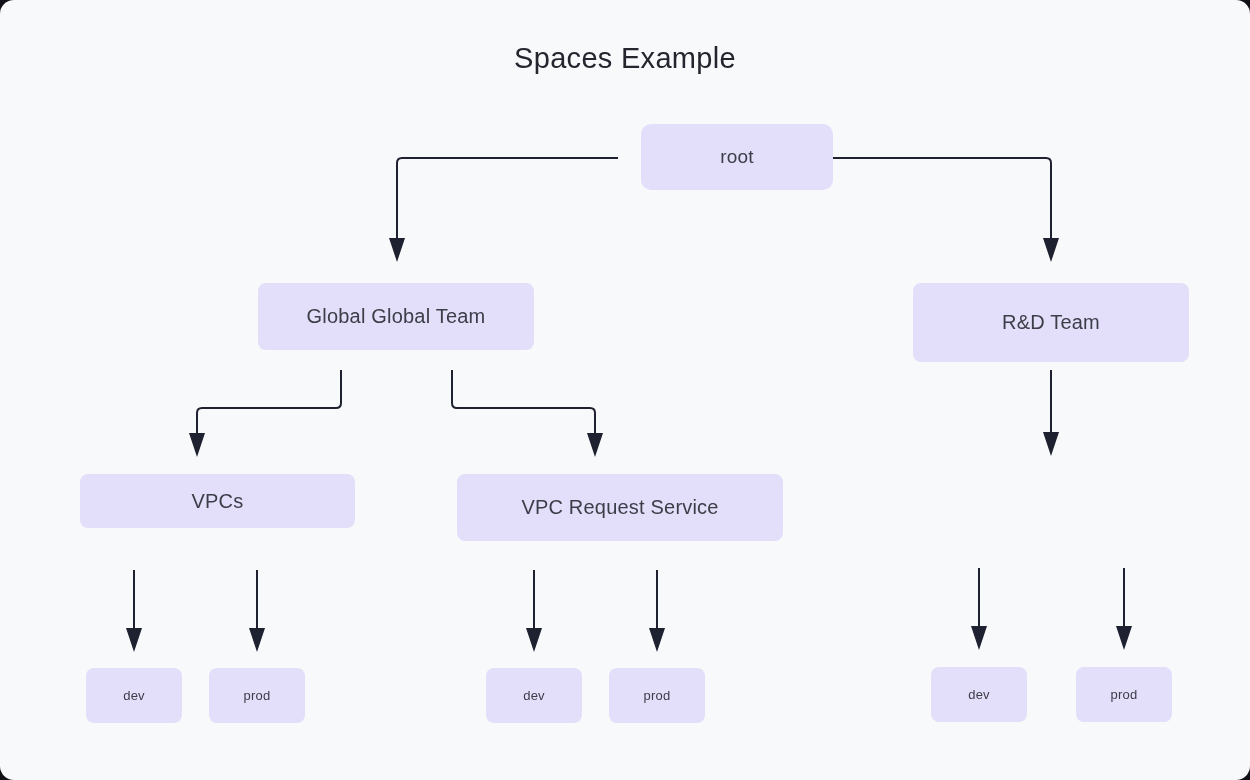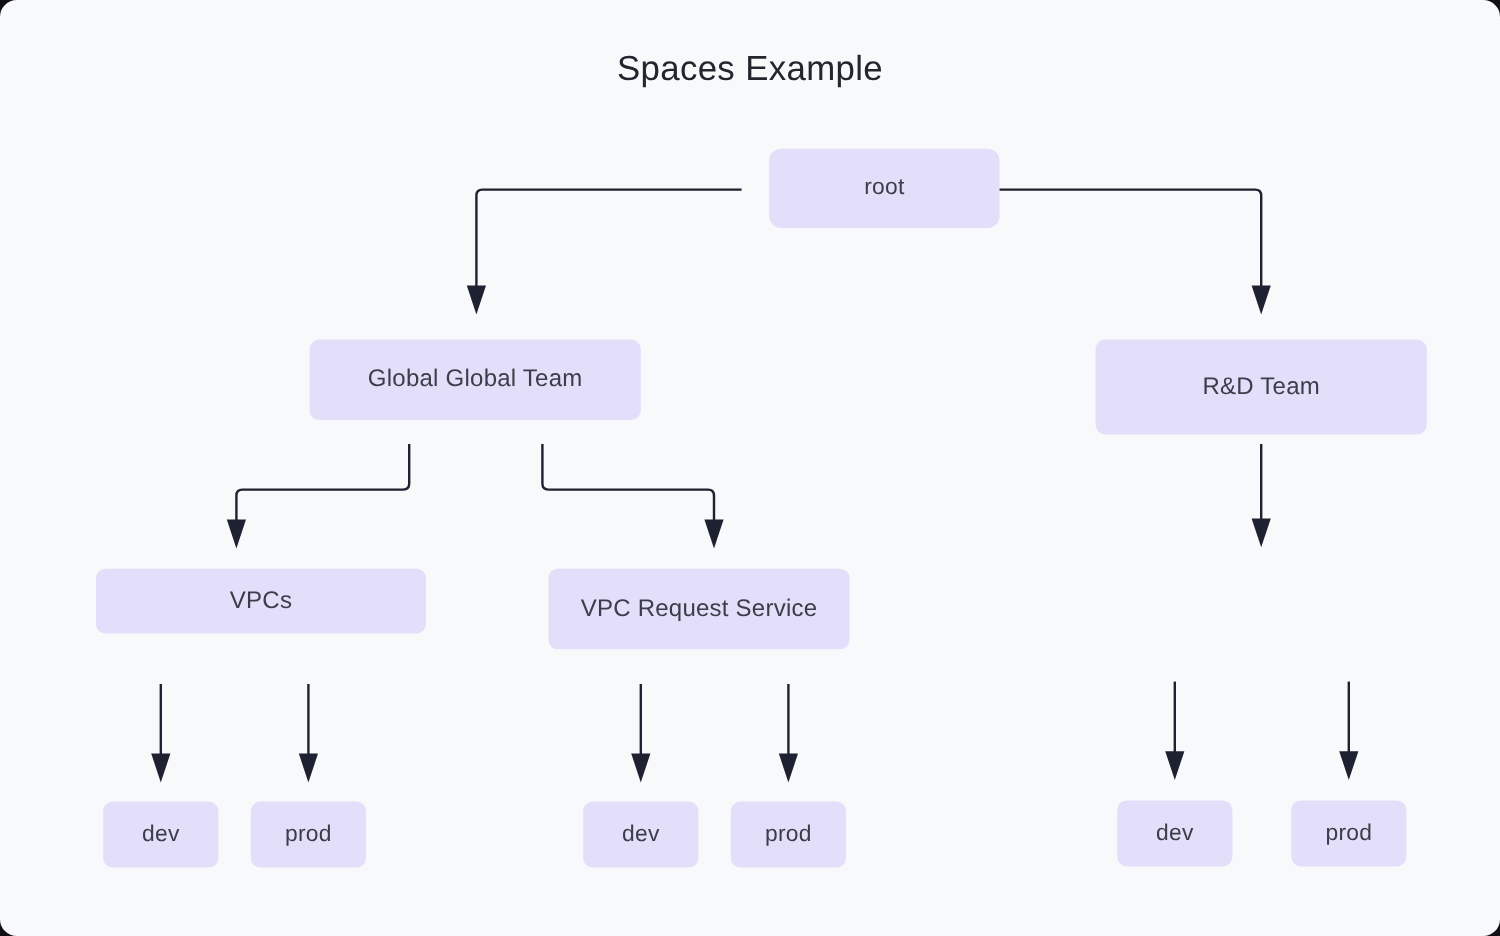--- a/index.html
+++ b/index.html
@@ -27,21 +27,21 @@
   }
   .node{
     position:absolute;
     background:var(--node-fill);
     border-radius:8px;
     display:flex;align-items:center;justify-content:center;
     color:var(--node-text);
     font-size:20px;
     letter-spacing:.2px;
   }
-  .node.small{font-size:19px;}
+  .node.small{font-size:13px;}
   .node.root{border-radius:10px;font-size:19px;}
   svg.edges{position:absolute;left:0;top:0;pointer-events:none;}
   .edge{fill:none;stroke:var(--edge);stroke-width:2;}
   .arrowhead{fill:var(--edge);stroke:none;}
 </style>
 </head>
 <body>
 
 <div class="canvas">
 
@@ -103,21 +103,21 @@
     </div>
 
   <div class="node" style="left:913px;top:283px;width:276px;height:79px;">
       <span>R&amp;D Team</span>
     </div>
 
   <div class="node" style="left:60px;top:474px;width:275px;height:54px;margin-left:20px;">
       <span>VPCs</span>
     </div>
 
-  <div class="node" style="left:457px;top:474px;width:251px;height:67px;">
+  <div class="node" style="left:457px;top:474px;width:326px;height:67px;">
       <span>VPC Request Service</span>
     </div>
 
 
   <div class="node small" style="left:86px;top:668px;width:96px;height:55px;">
       <span>dev</span>
     </div>
 
   <div class="node small" style="left:209px;top:668px;width:96px;height:55px;">
       <span>prod</span>

